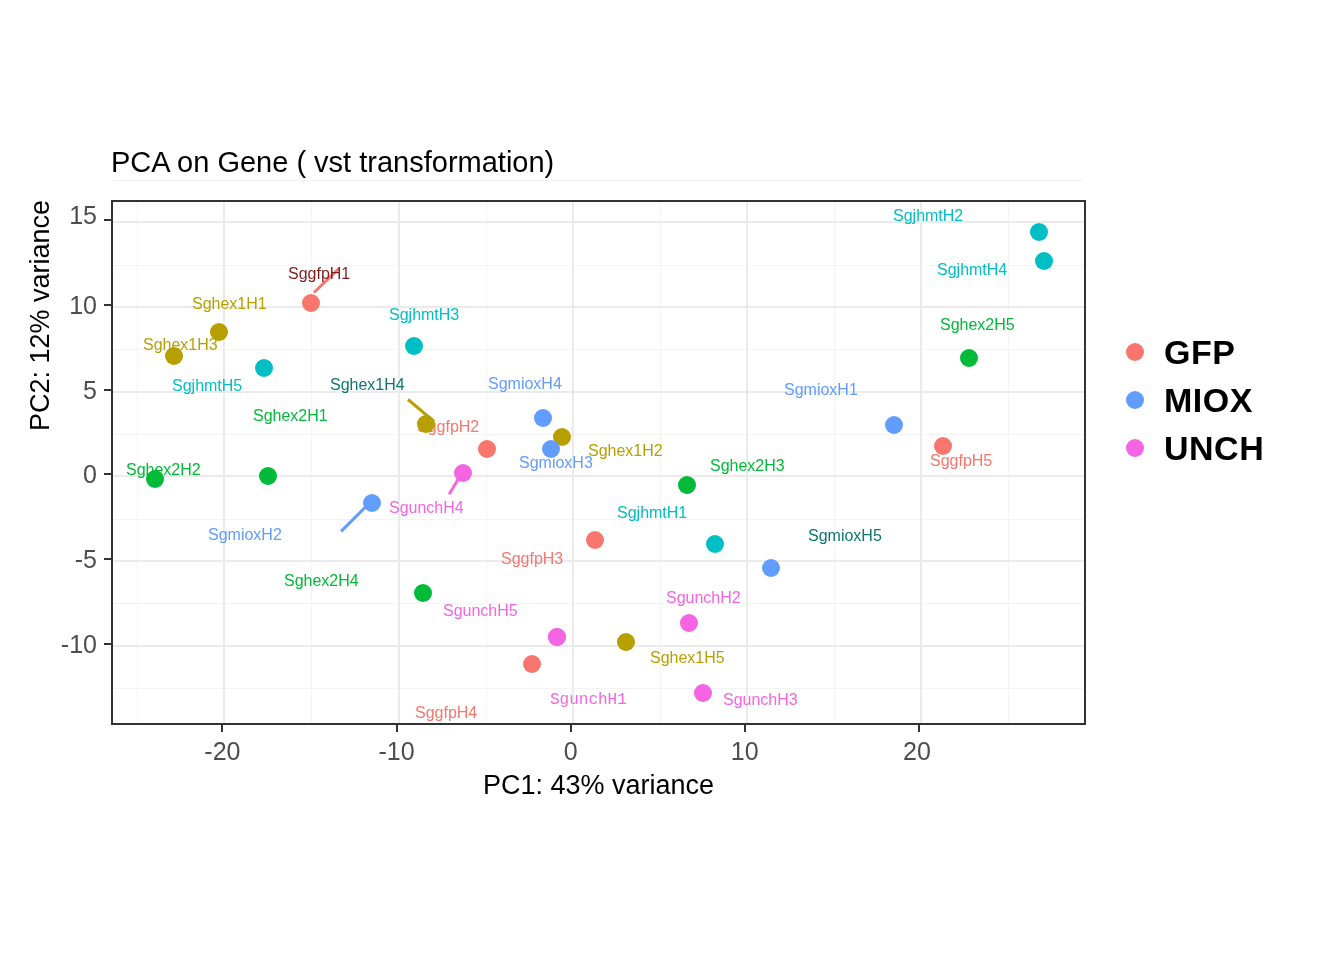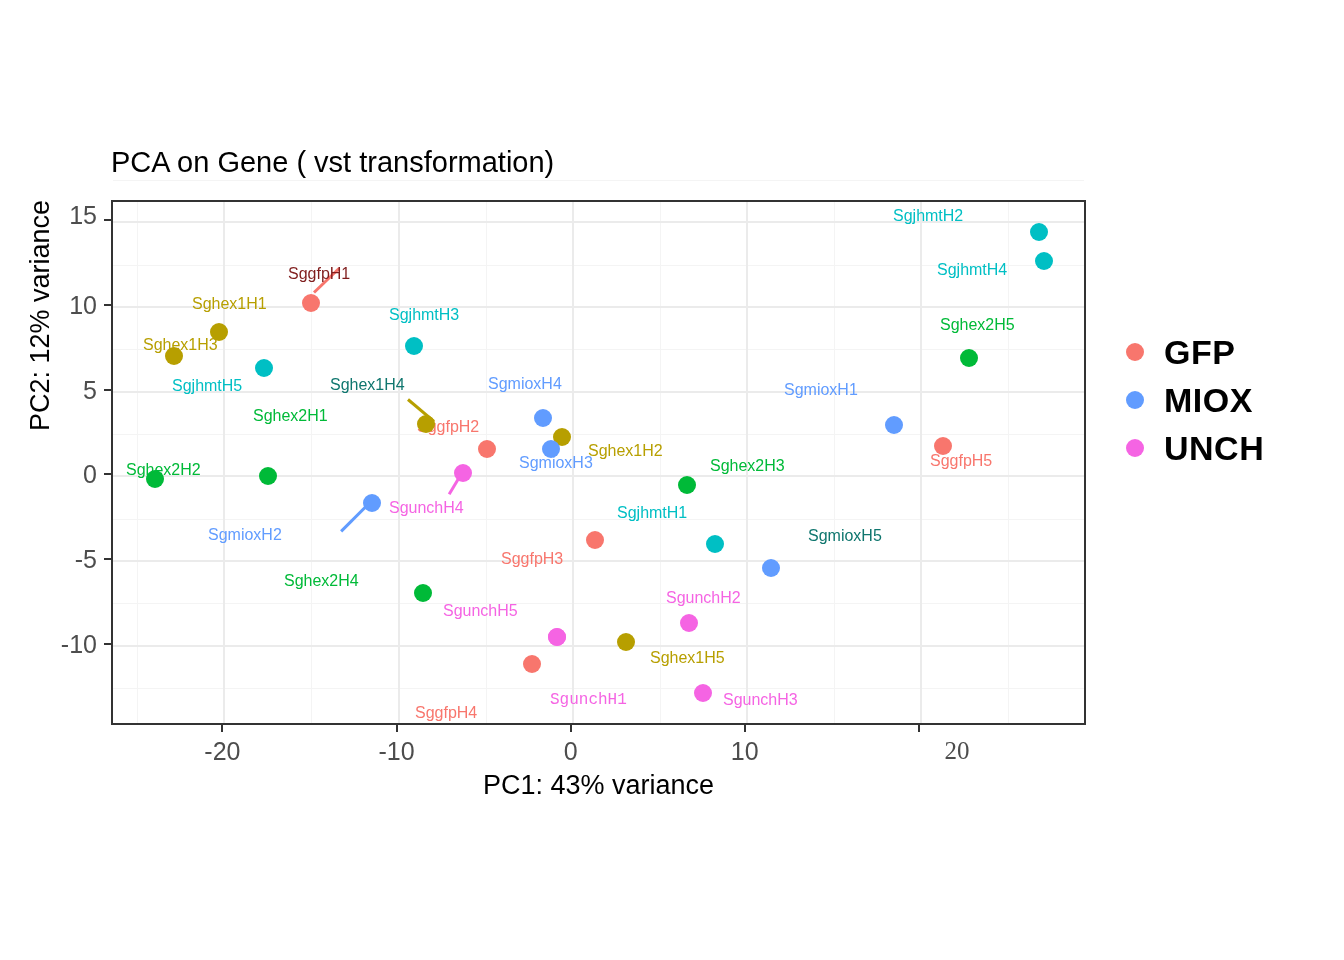--- a/index.html
+++ b/index.html
@@ -181,21 +181,21 @@
   <div id="axis-decor">
       <div class="tick-x" style="left: 221.429px; top: 725px;"></div>
       <div class="xticklabel" style="left: 222.429px; top: 737px;">-20</div>
       <div class="tick-x" style="left: 395.536px; top: 725px;"></div>
       <div class="xticklabel" style="left: 396.536px; top: 737px;">-10</div>
       <div class="tick-x" style="left: 569.643px; top: 725px;"></div>
       <div class="xticklabel" style="left: 570.643px; top: 737px;">0</div>
       <div class="tick-x" style="left: 743.75px; top: 725px;"></div>
       <div class="xticklabel" style="left: 744.75px; top: 737px;">10</div>
       <div class="tick-x" style="left: 917.857px; top: 725px;"></div>
-      <div class="xticklabel" style="left: 957px; top: 737px; font-family: Liberation Serif, serif;">20</div>
+      <div class="xticklabel" style="left: 917px; top: 737px;">20</div>
       <div class="tick-y" style="top: 642.71px; left: 104px;"></div>
       <div class="yticklabel" style="top: 643.71px; left: 25px; width: 72px;">-10</div>
       <div class="tick-y" style="top: 558.032px; left: 104px;"></div>
       <div class="yticklabel" style="top: 559.032px; left: 25px; width: 72px;">-5</div>
       <div class="tick-y" style="top: 473.355px; left: 104px;"></div>
       <div class="yticklabel" style="top: 474.355px; left: 25px; width: 72px;">0</div>
       <div class="tick-y" style="top: 388.677px; left: 104px;"></div>
       <div class="yticklabel" style="top: 389.677px; left: 25px; width: 72px;">5</div>
       <div class="tick-y" style="top: 304px; left: 104px;"></div>
       <div class="yticklabel" style="top: 305px; left: 25px; width: 72px;">10</div>

